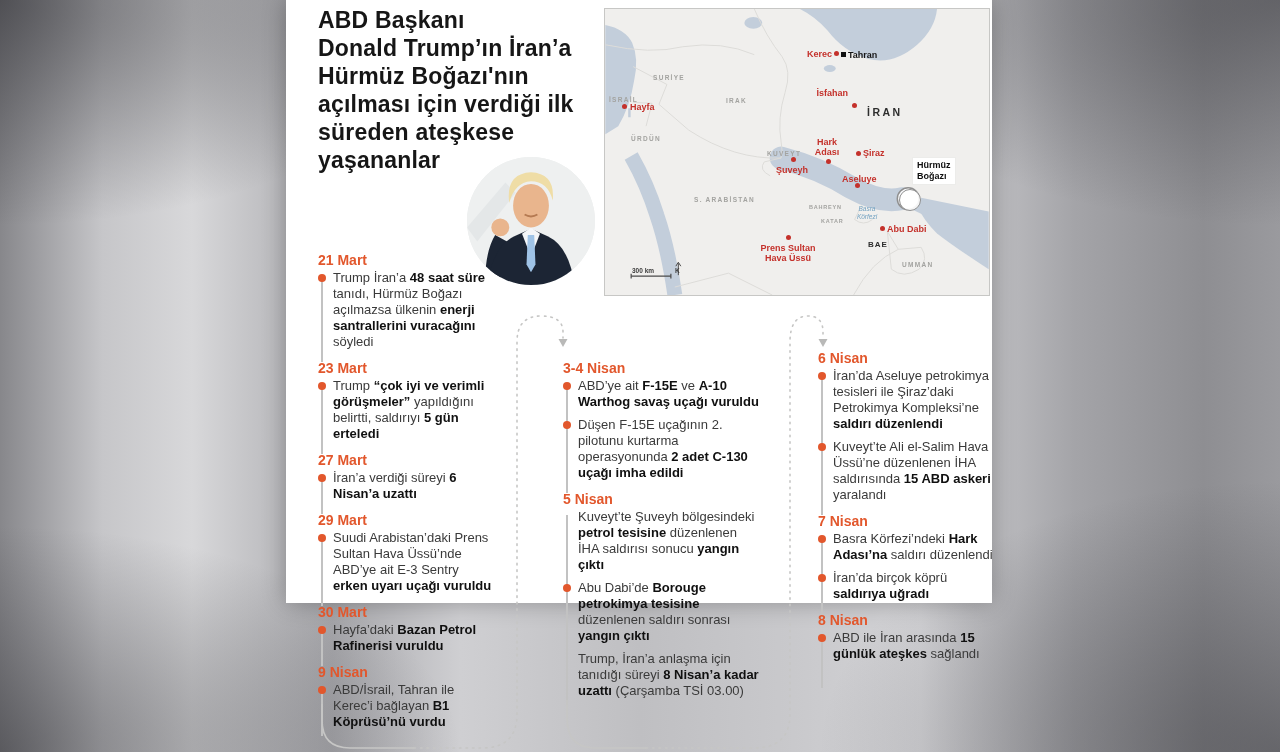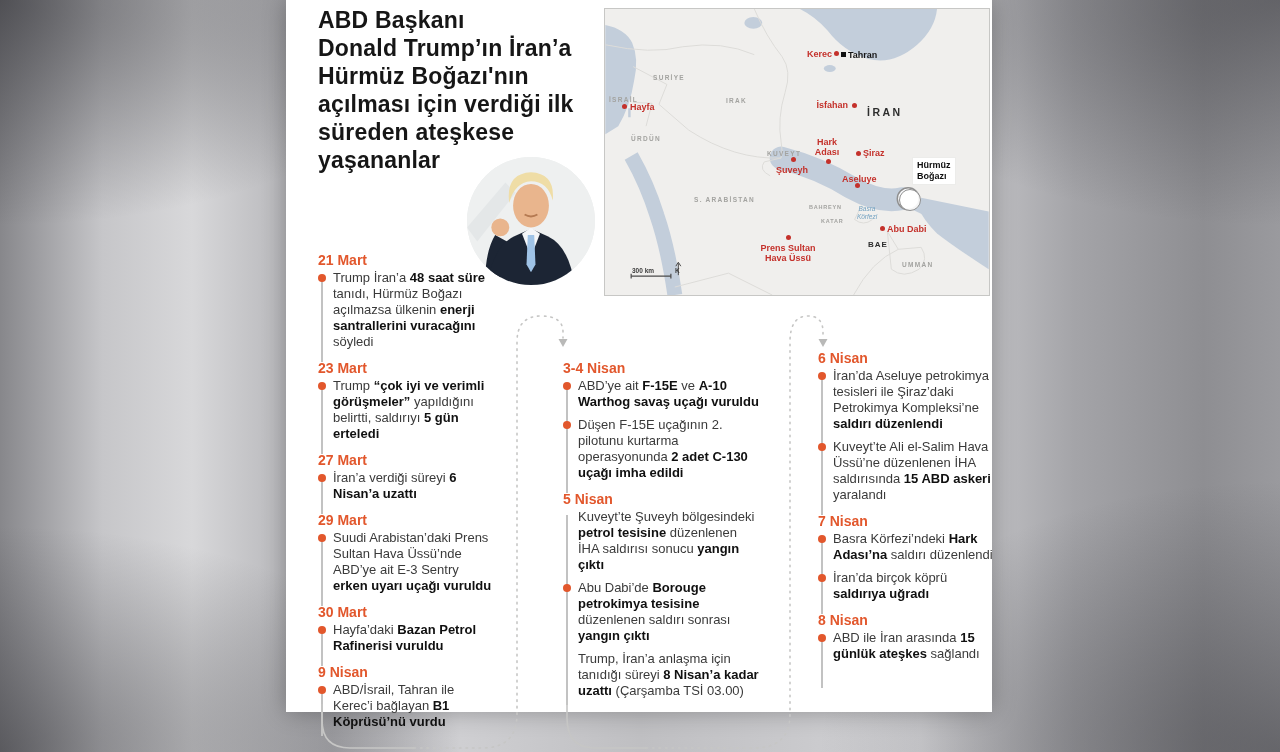--- a/index.html
+++ b/index.html
@@ -6,21 +6,21 @@
   body{
     width:1280px;height:752px;position:relative;overflow:hidden;
     font-family:"Liberation Sans","DejaVu Sans",sans-serif;
     background:
       radial-gradient(60% 50% at 0% 0%, rgba(35,35,40,.55), transparent 60%),
       radial-gradient(60% 50% at 0% 100%, rgba(35,35,40,.45), transparent 60%),
       radial-gradient(60% 50% at 100% 0%, rgba(45,45,50,.5), transparent 60%),
       radial-gradient(60% 60% at 100% 100%, rgba(50,50,55,.5), transparent 60%),
       linear-gradient(90deg,#87878b 0%,#c6c6c9 8%,#d8d8da 15%,#a8a8ac 26%,#cfcfd2 36%,#bfbfc2 50%,#c9c9cc 62%,#d3d3d6 72%,#a4a4a8 84%,#8e8e92 94%,#9a9a9e 100%);
   }
-  #panel{position:absolute;left:286px;top:0;width:706px;height:712px;background:#fff;box-shadow:0 0 22px rgba(0,0,0,.28);}
+  #panel{position:absolute;left:286px;top:0;width:706px;height:603px;background:#fff;box-shadow:0 0 22px rgba(0,0,0,.28);}
   
   #headline{position:absolute;left:32px;top:6px;width:282px;font-size:23px;line-height:28px;font-weight:bold;color:#161616;white-space:pre-line;letter-spacing:.2px;}
   
   #portrait{position:absolute;left:181px;top:157px;width:128px;height:128px;border-radius:50%;overflow:hidden;background:#eceeee;box-shadow:0 0 0 2px #fff;}
   #portrait svg{display:block;}
   
   #map{position:absolute;left:318px;top:8px;width:386px;height:288px;background:#f0efed;border:1px solid #c7c7c5;box-sizing:border-box;}
   #map svg{position:absolute;left:0;top:0;}
   .ml{position:absolute;white-space:pre-line;line-height:10px;}
   .ml.red{color:#c4312b;font-weight:bold;font-size:9px;}
@@ -111,21 +111,21 @@
       </g>
       <line x1="26" y1="269" x2="66" y2="269" stroke="#4a4a4a" stroke-width="1.2"></line>
       <line x1="26" y1="266.5" x2="26" y2="271.5" stroke="#4a4a4a" stroke-width="1.2"></line>
       <line x1="66" y1="266.5" x2="66" y2="271.5" stroke="#4a4a4a" stroke-width="1.2"></line>
       <path d="M 73.5 268 L 73.5 256 M 71 259 L 73.5 255 L 76 259" stroke="#4a4a4a" stroke-width="1" fill="none"></path>
       <circle cx="305" cy="191" r="11" fill="rgba(255,255,255,.9)" stroke="#8f8f8f" stroke-width="1.5"></circle>
     </svg>
     <div id="map-labels">
         <div class="ml red end" style="left: 227px; top: 40px;">Kerec</div>
         <div class="ml cap" style="left: 243px; top: 41px;">Tahran</div>
-        <div class="ml red end" style="left: 243px; top: 91px;">İsfahan</div>
+        <div class="ml red end" style="left: 243px; top: 79px;">İsfahan</div>
         <div class="ml iran" style="left: 262px; top: 98px;">İRAN</div>
         <div class="ml country" style="left: 4px; top: 86px;">İSRAİL</div>
         <div class="ml red" style="left: 25px; top: 93px;">Hayfa</div>
         <div class="ml country" style="left: 48px; top: 64px;">SURİYE</div>
         <div class="ml country" style="left: 121px; top: 87px;">IRAK</div>
         <div class="ml country" style="left: 26px; top: 125px;">ÜRDÜN</div>
         <div class="ml country" style="left: 162px; top: 140px;">KUVEYT</div>
         <div class="ml red" style="left: 171px; top: 156px;">Şuveyh</div>
         <div class="ml red mid" style="left: 222px; top: 128px;">Hark
 Adası</div>

